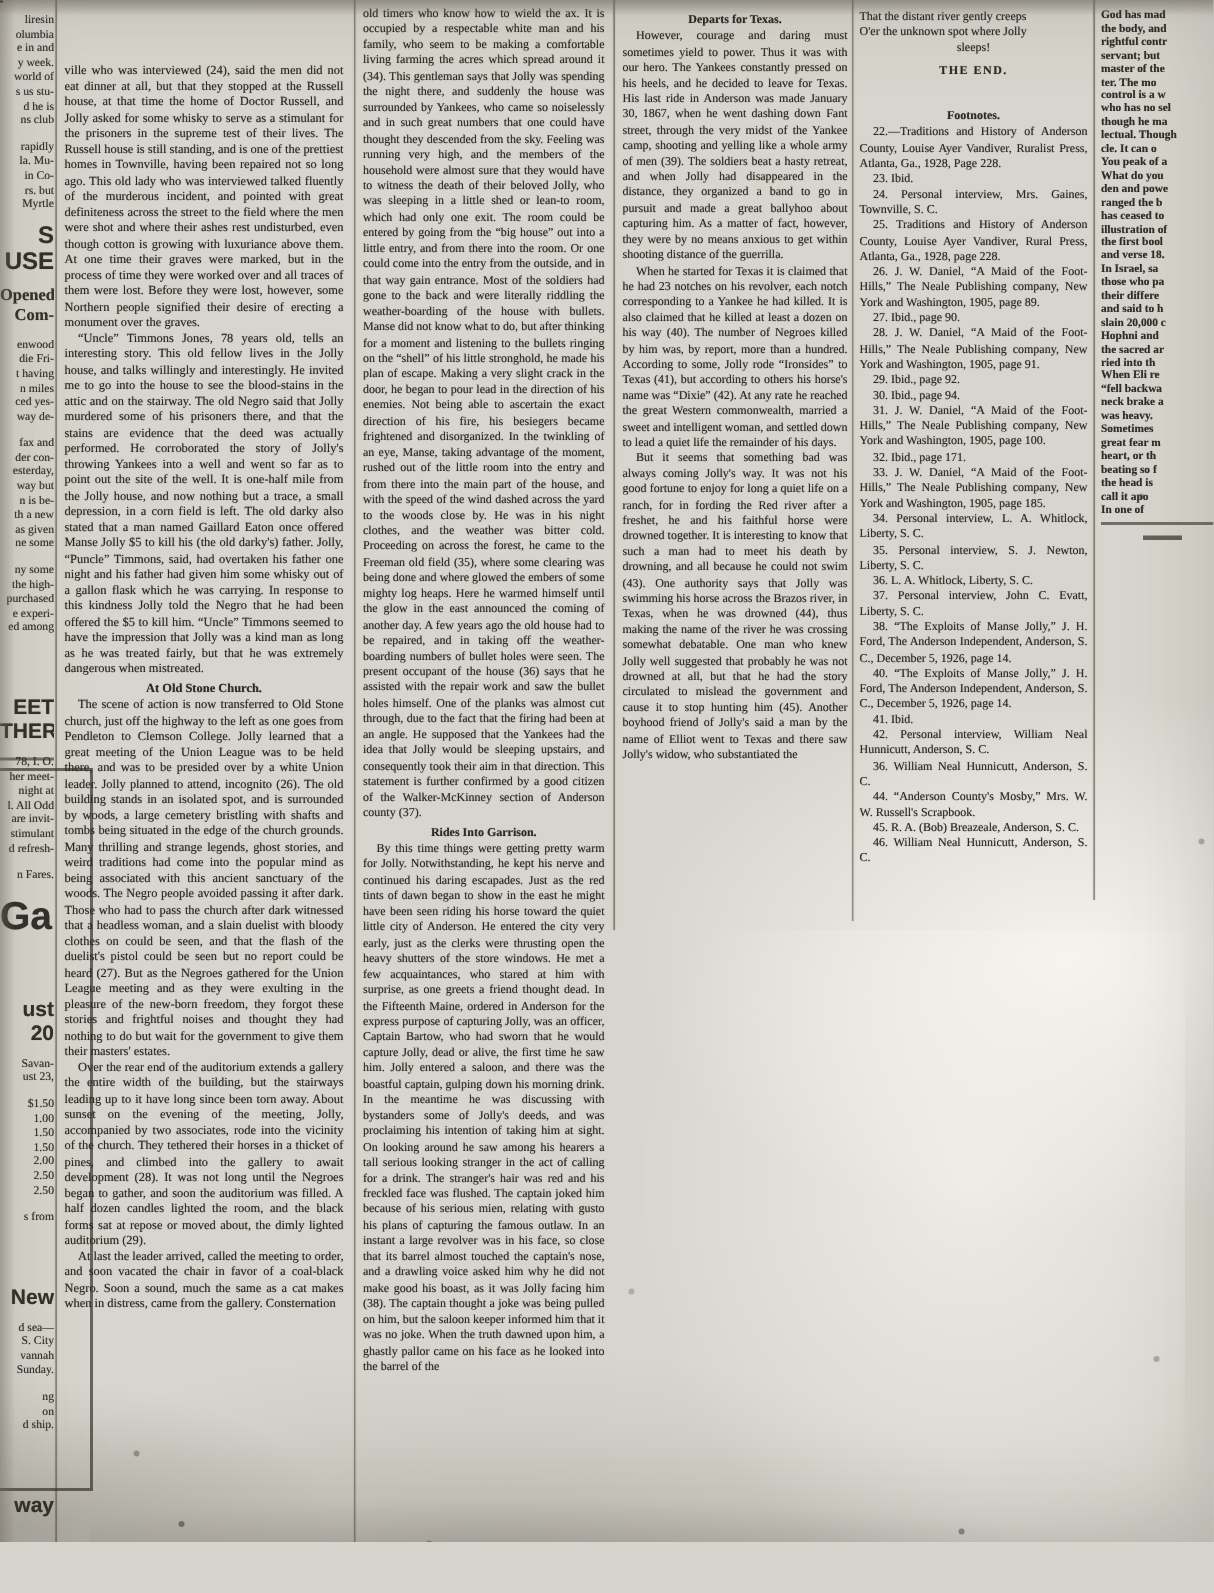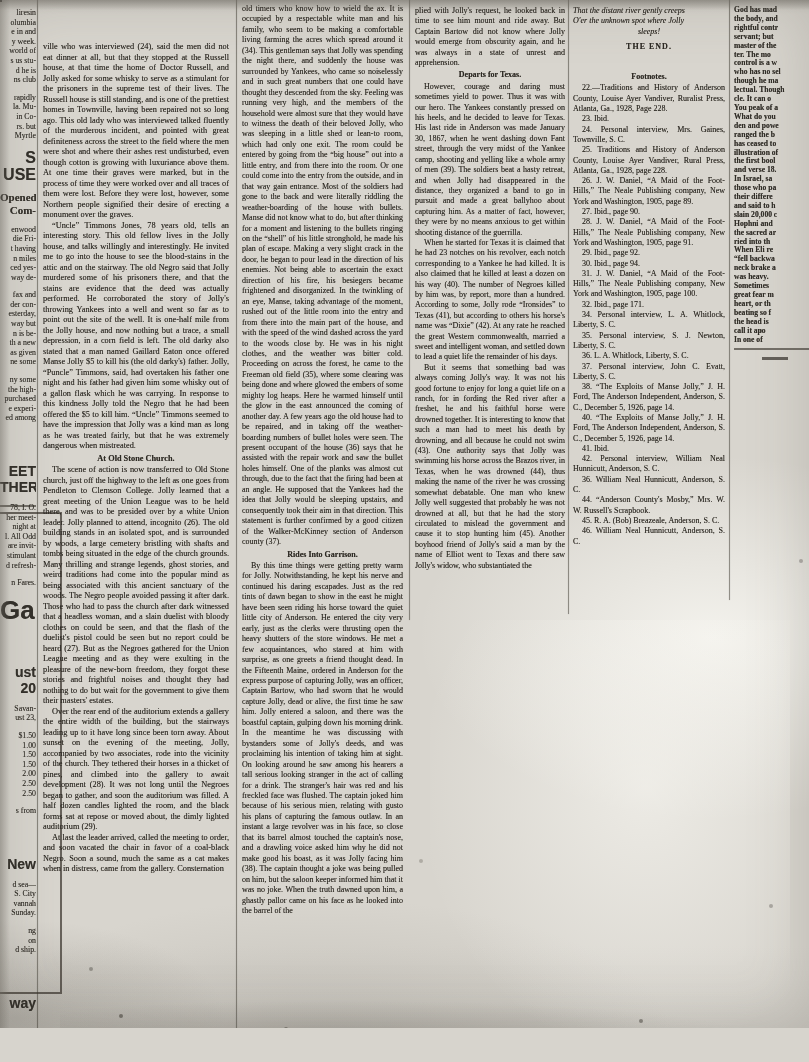--- a/index.html
+++ b/index.html
@@ -23,21 +23,21 @@
   .col{position:absolute;text-align:justify;text-shadow:0 0 .6px rgba(45,40,33,.55);}
   #col-a{left:43px;top:42px;width:186px;font-size:8.3px;line-height:10.5px;}
   #col-b{left:242px;top:4px;width:161px;font-size:8px;line-height:10.45px;}
   #col-c{left:415px;top:6px;width:150px;font-size:8px;line-height:10.4px;}
   #col-d{left:573px;top:6px;width:152px;font-size:8px;line-height:10.3px;}
   .col p{margin:0;text-indent:9px;}
   .col p.cont{text-indent:0;}
   .col-h{font-weight:bold;text-align:center;margin:2px 0 1px 0;text-indent:0;}
   .col-h.big{letter-spacing:1px;margin:5px 0 20px 0;}
   .fn{margin:0;text-indent:8px;text-align:justify;}
-  .verse-line{text-indent:0;text-align:left;font-style:italic;}
+  .verse-line{text-indent:0;text-align:left;}
   .verse-line.last{text-align:center;}
   
   .vrule{position:absolute;width:1px;background:rgba(70,65,56,.55);box-shadow:0 0 1px rgba(70,65,56,.4);}
   #vr1{left:37px;top:0;height:1050px;}
   #vr2{left:236px;top:0;height:1048px;}
   #vr3{left:409px;top:0;height:620px;}
   #vr4{left:568px;top:0;height:614px;}
   #vr5{left:729px;top:0;height:600px;}
   .hrule{position:absolute;height:2px;background:rgba(60,55,47,.65);}
   #hr-left{left:0;top:505px;width:36px;}
@@ -209,21 +209,20 @@
       <p class="col-p">The scene of action is now transferred to Old Stone church, just off the highway to the left as one goes from Pendleton to Clemson College. Jolly learned that a great meeting of the Union League was to be held there, and was to be presided over by a white Union leader. Jolly planned to attend, incognito (26). The old building stands in an isolated spot, and is surrounded by woods, a large cemetery bristling with shafts and tombs being situated in the edge of the church grounds. Many thrilling and strange legends, ghost stories, and weird traditions had come into the popular mind as being associated with this ancient sanctuary of the woods. The Negro people avoided passing it after dark. Those who had to pass the church after dark witnessed that a headless woman, and a slain duelist with bloody clothes on could be seen, and that the flash of the duelist's pistol could be seen but no report could be heard (27). But as the Negroes gathered for the Union League meeting and as they were exulting in the pleasure of the new-born freedom, they forgot these stories and frightful noises and thought they had nothing to do but wait for the government to give them their masters' estates.</p>
       <p class="col-p">Over the rear end of the auditorium extends a gallery the entire width of the building, but the stairways leading up to it have long since been torn away. About sunset on the evening of the meeting, Jolly, accompanied by two associates, rode into the vicinity of the church. They tethered their horses in a thicket of pines, and climbed into the gallery to await development (28). It was not long until the Negroes began to gather, and soon the auditorium was filled. A half dozen candles lighted the room, and the black forms sat at repose or moved about, the dimly lighted auditorium (29).</p>
       <p class="col-p">At last the leader arrived, called the meeting to order, and soon vacated the chair in favor of a coal-black Negro. Soon a sound, much the same as a cat makes when in distress, came from the gallery. Consternation</p>
     </div>
   <div class="col" id="col-b">
       <p class="col-p cont">old timers who know how to wield the ax. It is occupied by a respectable white man and his family, who seem to be making a comfortable living farming the acres which spread around it (34). This gentleman says that Jolly was spending the night there, and suddenly the house was surrounded by Yankees, who came so noiselessly and in such great numbers that one could have thought they descended from the sky. Feeling was running very high, and the members of the household were almost sure that they would have to witness the death of their beloved Jolly, who was sleeping in a little shed or lean-to room, which had only one exit. The room could be entered by going from the “big house” out into a little entry, and from there into the room. Or one could come into the entry from the outside, and in that way gain entrance. Most of the soldiers had gone to the back and were literally riddling the weather-boarding of the house with bullets. Manse did not know what to do, but after thinking for a moment and listening to the bullets ringing on the “shell” of his little stronghold, he made his plan of escape. Making a very slight crack in the door, he began to pour lead in the direction of his enemies. Not being able to ascertain the exact direction of his fire, his besiegers became frightened and disorganized. In the twinkling of an eye, Manse, taking advantage of the moment, rushed out of the little room into the entry and from there into the main part of the house, and with the speed of the wind dashed across the yard to the woods close by. He was in his night clothes, and the weather was bitter cold. Proceeding on across the forest, he came to the Freeman old field (35), where some clearing was being done and where glowed the embers of some mighty log heaps. Here he warmed himself until the glow in the east announced the coming of another day. A few years ago the old house had to be repaired, and in taking off the weather-boarding numbers of bullet holes were seen. The present occupant of the house (36) says that he assisted with the repair work and saw the bullet holes himself. One of the planks was almost cut through, due to the fact that the firing had been at an angle. He supposed that the Yankees had the idea that Jolly would be sleeping upstairs, and consequently took their aim in that direction. This statement is further confirmed by a good citizen of the Walker-McKinney section of Anderson county (37).</p>
       <div class="col-h">Rides Into Garrison.</div>
       <p class="col-p">By this time things were getting pretty warm for Jolly. Notwithstanding, he kept his nerve and continued his daring escapades. Just as the red tints of dawn began to show in the east he might have been seen riding his horse toward the quiet little city of Anderson. He entered the city very early, just as the clerks were thrusting open the heavy shutters of the store windows. He met a few acquaintances, who stared at him with surprise, as one greets a friend thought dead. In the Fifteenth Maine, ordered in Anderson for the express purpose of capturing Jolly, was an officer, Captain Bartow, who had sworn that he would capture Jolly, dead or alive, the first time he saw him. Jolly entered a saloon, and there was the boastful captain, gulping down his morning drink. In the meantime he was discussing with bystanders some of Jolly's deeds, and was proclaiming his intention of taking him at sight. On looking around he saw among his hearers a tall serious looking stranger in the act of calling for a drink. The stranger's hair was red and his freckled face was flushed. The captain joked him because of his serious mien, relating with gusto his plans of capturing the famous outlaw. In an instant a large revolver was in his face, so close that its barrel almost touched the captain's nose, and a drawling voice asked him why he did not make good his boast, as it was Jolly facing him (38). The captain thought a joke was being pulled on him, but the saloon keeper informed him that it was no joke. When the truth dawned upon him, a ghastly pallor came on his face as he looked into the barrel of the</p>
     </div>
   <div class="col" id="col-c">
-      <p class="col-p cont">plied with Jolly's request, he looked back in time to see him mount and ride away. But Captain Bartow did not know where Jolly would emerge from obscurity again, and he was always in a state of unrest and apprehension.</p>
       <div class="col-h">Departs for Texas.</div>
       <p class="col-p">However, courage and daring must sometimes yield to power. Thus it was with our hero. The Yankees constantly pressed on his heels, and he decided to leave for Texas. His last ride in Anderson was made January 30, 1867, when he went dashing down Fant street, through the very midst of the Yankee camp, shooting and yelling like a whole army of men (39). The soldiers beat a hasty retreat, and when Jolly had disappeared in the distance, they organized a band to go in pursuit and made a great ballyhoo about capturing him. As a matter of fact, however, they were by no means anxious to get within shooting distance of the guerrilla.</p>
       <p class="col-p">When he started for Texas it is claimed that he had 23 notches on his revolver, each notch corresponding to a Yankee he had killed. It is also claimed that he killed at least a dozen on his way (40). The number of Negroes killed by him was, by report, more than a hundred. According to some, Jolly rode “Ironsides” to Texas (41), but according to others his horse's name was “Dixie” (42). At any rate he reached the great Western commonwealth, married a sweet and intelligent woman, and settled down to lead a quiet life the remainder of his days.</p>
       <p class="col-p">But it seems that something bad was always coming Jolly's way. It was not his good fortune to enjoy for long a quiet life on a ranch, for in fording the Red river after a freshet, he and his faithful horse were drowned together. It is interesting to know that such a man had to meet his death by drowning, and all because he could not swim (43). One authority says that Jolly was swimming his horse across the Brazos river, in Texas, when he was drowned (44), thus making the name of the river he was crossing somewhat debatable. One man who knew Jolly well suggested that probably he was not drowned at all, but that he had the story circulated to mislead the government and cause it to stop hunting him (45). Another boyhood friend of Jolly's said a man by the name of Elliot went to Texas and there saw Jolly's widow, who substantiated the</p>
     </div>
   <div class="col" id="col-d">
       <div class="verse-line">That the distant river gently creeps</div>
       <div class="verse-line">O'er the unknown spot where Jolly</div>
       <div class="verse-line last">sleeps!</div>
       <div class="col-h big">THE END.</div>
@@ -232,20 +231,21 @@
       <p class="fn">23. Ibid.</p>
       <p class="fn">24. Personal interview, Mrs. Gaines, Townville, S. C.</p>
       <p class="fn">25. Traditions and History of Anderson County, Louise Ayer Vandiver, Rural Press, Atlanta, Ga., 1928, page 228.</p>
       <p class="fn">26. J. W. Daniel, “A Maid of the Foot-Hills,” The Neale Publishing company, New York and Washington, 1905, page 89.</p>
       <p class="fn">27. Ibid., page 90.</p>
       <p class="fn">28. J. W. Daniel, “A Maid of the Foot-Hills,” The Neale Publishing company, New York and Washington, 1905, page 91.</p>
       <p class="fn">29. Ibid., page 92.</p>
       <p class="fn">30. Ibid., page 94.</p>
       <p class="fn">31. J. W. Daniel, “A Maid of the Foot-Hills,” The Neale Publishing company, New York and Washington, 1905, page 100.</p>
       <p class="fn">32. Ibid., page 171.</p>
+      <p class="fn">33. J. W. Daniel, “A Maid of the Foot-Hills,” The Neale Publishing company, New York and Washington, 1905, page 185.</p>
       <p class="fn">34. Personal interview, L. A. Whitlock, Liberty, S. C.</p>
       <p class="fn">35. Personal interview, S. J. Newton, Liberty, S. C.</p>
       <p class="fn">36. L. A. Whitlock, Liberty, S. C.</p>
       <p class="fn">37. Personal interview, John C. Evatt, Liberty, S. C.</p>
       <p class="fn">38. “The Exploits of Manse Jolly,” J. H. Ford, The Anderson Independent, Anderson, S. C., December 5, 1926, page 14.</p>
       <p class="fn">40. “The Exploits of Manse Jolly,” J. H. Ford, The Anderson Independent, Anderson, S. C., December 5, 1926, page 14.</p>
       <p class="fn">41. Ibid.</p>
       <p class="fn">42. Personal interview, William Neal Hunnicutt, Anderson, S. C.</p>
       <p class="fn">36. William Neal Hunnicutt, Anderson, S. C.</p>
       <p class="fn">44. “Anderson County's Mosby,” Mrs. W. W. Russell's Scrapbook.</p>

